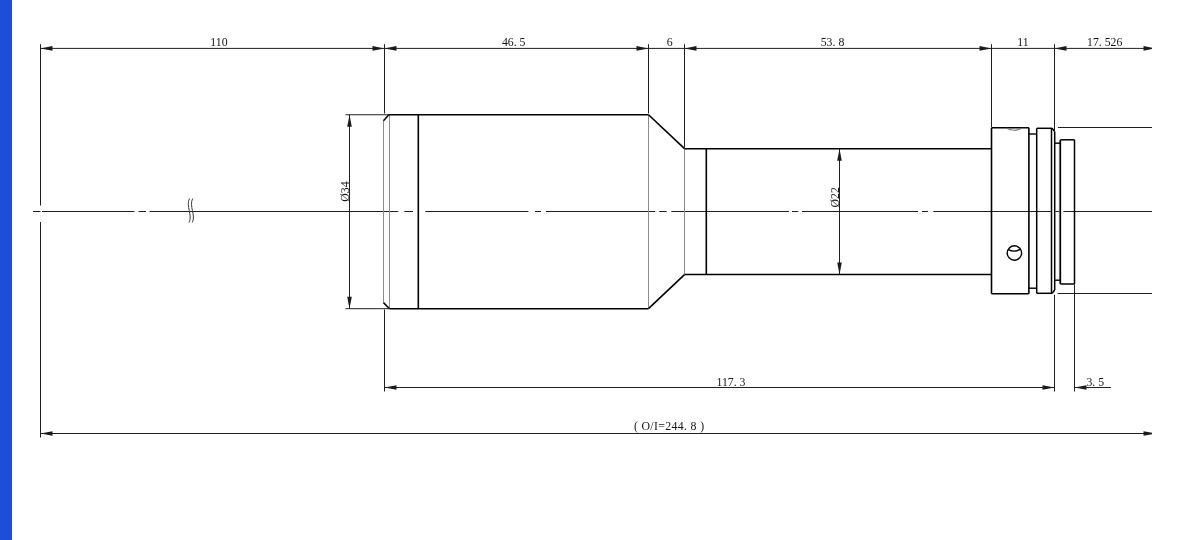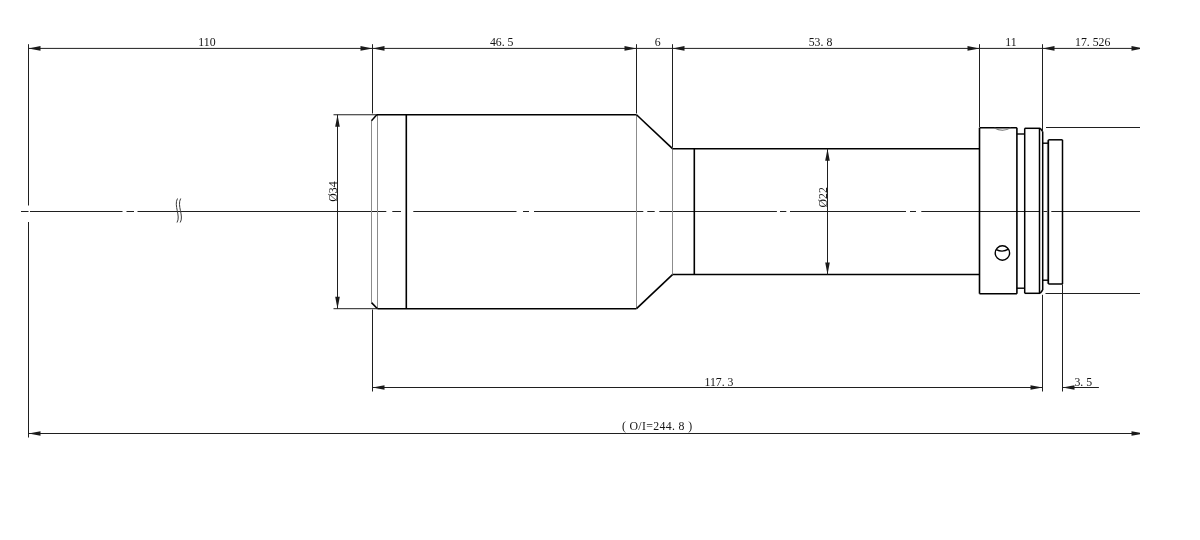--- a/index.html
+++ b/index.html
@@ -1,16 +1,16 @@
 <!DOCTYPE html>
 <html><head>
 <meta charset="utf-8">
 <style>
   html,body{margin:0;padding:0;background:#ffffff;}
-  .page{width:1140px;height:540px;position:relative;background:#1d4ed8;overflow:hidden;}
+  .page{width:1140px;height:540px;position:relative;background:#1d4ed8;overflow:hidden;padding-left:12px;}
   text{font-family:"Liberation Serif", serif;font-size:11.8px;fill:#141414;}
 </style>
 </head>
 <body>
 <div class="page">
 <svg width="1200" height="540" viewBox="0 0 1200 540">
   <rect x="0" y="0" width="1200" height="540" fill="#ffffff"></rect>
 
   <g stroke="#1f1f1f" stroke-width="1">
   <line x1="21" y1="211.5" x2="28.5" y2="211.5"></line>

